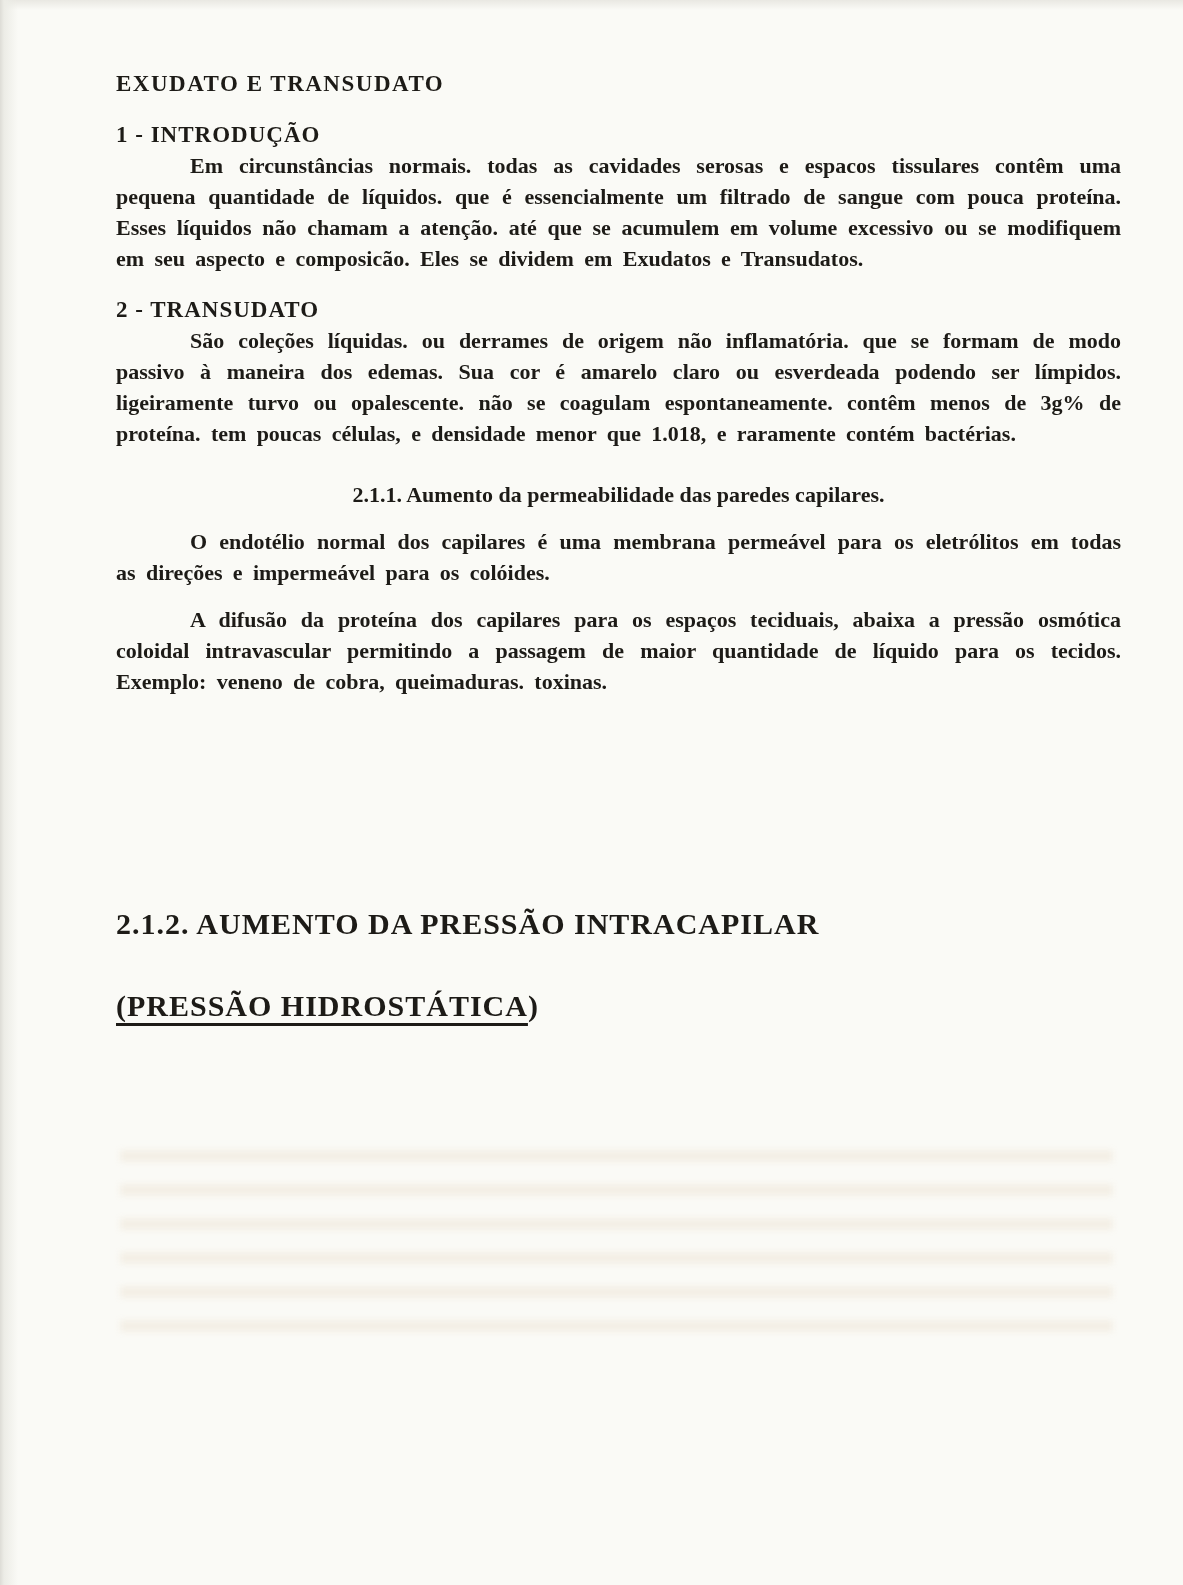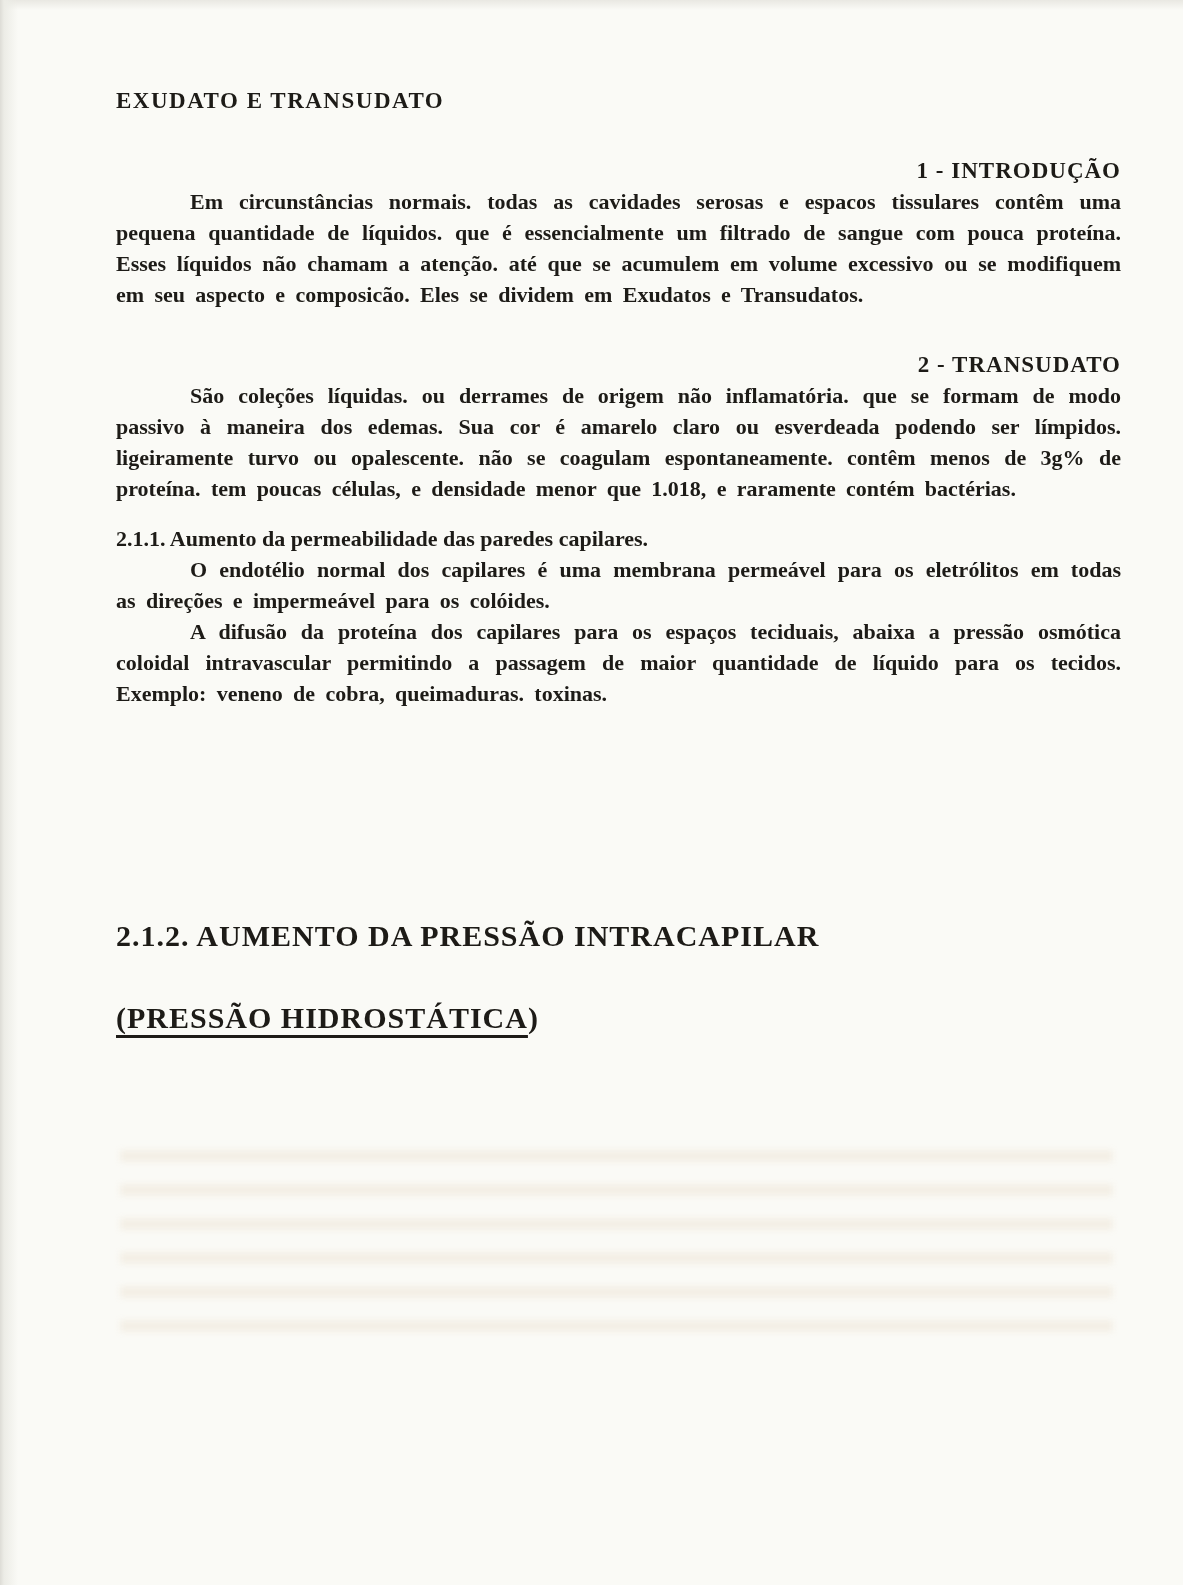--- a/index.html
+++ b/index.html
@@ -16,57 +16,57 @@
       linear-gradient(to right, #dddcd6 0px, #ececE6 4px, rgba(250,250,247,0) 18px),
       linear-gradient(to bottom, #e9e8e2 0px, rgba(250,250,247,0) 10px),
       #fafaf6;
     color: #1d1b17;
   }
 
   .page {
     position: relative;
     width: 1183px;
     height: 1585px;
-    padding: 85px 62px 0 116px;
+    padding: 68px 62px 0 116px;
   }
 
   .doc-title {
     font-size: 23px;
     font-weight: 700;
     letter-spacing: 1.5px;
     line-height: 31px;
   }
 
   .heading {
     font-size: 23px;
     font-weight: 700;
     letter-spacing: 1px;
     line-height: 31px;
-    margin-top: 39px;
-    text-align: right;
+    margin-top: 20px;
   }
 
   .para {
     font-size: 22px;
     font-weight: 700;
     line-height: 31px;
     text-align: justify;
     word-spacing: 0.22em;
   }
 
   .para.indent { text-indent: 74px; }
 
   .subheading {
     font-size: 22px;
     font-weight: 700;
     line-height: 31px;
-    margin-top: 19px;
+    margin-top: 30px;
+    text-align: center;
   }
 
-  .para.tight { margin-top: 0; }
+  .para.tight { margin-top: 16px; }
 
   .big-heading {
     font-size: 30px;
     font-weight: 700;
     letter-spacing: 1px;
     line-height: 38px;
     margin-top: 208px;
   }
 
   .big-subheading {

